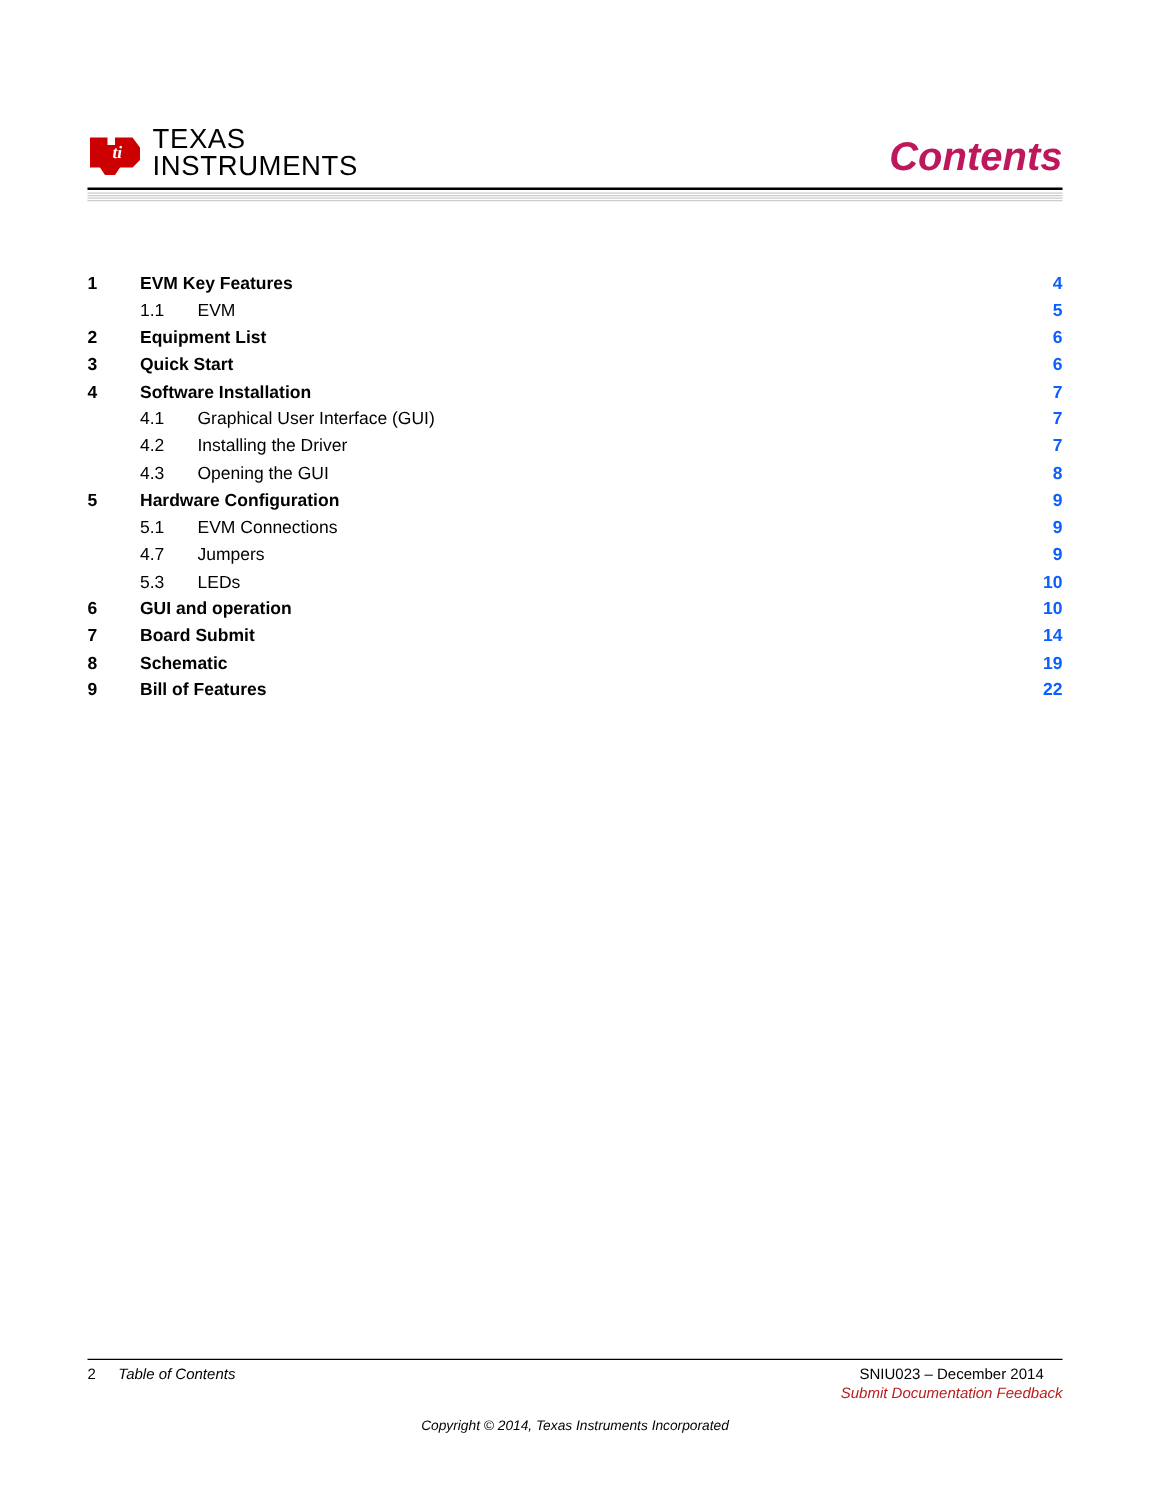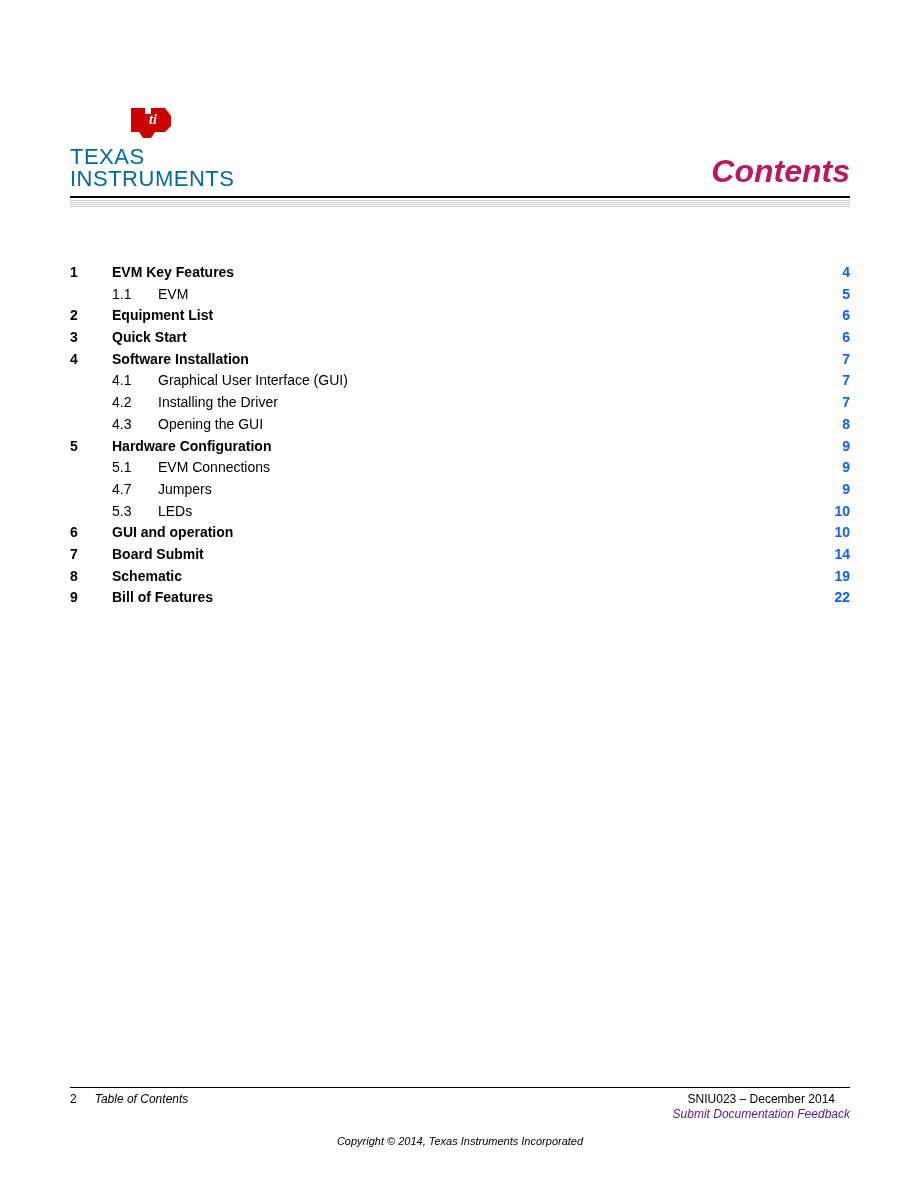--- a/index.html
+++ b/index.html
@@ -17,28 +17,27 @@
   .header-row {
     display: flex;
     align-items: flex-end;
     justify-content: space-between;
     margin-bottom: 6px;
   }
   .logo-block {
     display: flex;
     align-items: center;
     gap: 6px;
-    flex-direction: column;
   }
   .logo-text {
     font-family: Arial, Helvetica, sans-serif;
     font-weight: 400;
     line-height: 1.0;
     letter-spacing: 0.5px;
-    color: #0369a1;
+    color: #000000;
   }
   .logo-text .line1 { font-size: 22px; }
   .logo-text .line2 { font-size: 22px; }
   .contents-title {
     font-style: italic;
     font-weight: bold;
     font-size: 32px;
     color: #be185d;
     align-self: flex-end;
   }
@@ -103,21 +102,21 @@
   .footer-rule { border-top: 1px solid #000; margin-bottom: 4px; }
   .footer-row {
     display: flex;
     justify-content: space-between;
     font-size: 12px;
   }
   .footer-left { display: flex; gap: 18px; align-items: baseline; }
   .footer-left .pg { font-size: 12px; }
   .footer-left .ftitle { font-style: italic; }
   .footer-right { text-align: center; line-height: 1.3; }
-  .footer-right .feedback { color: #4c1d95; font-style: italic; cursor: pointer; }
+  .footer-right .feedback { color: #b91c1c; font-style: italic; cursor: pointer; }
   .copyright {
     text-align: center;
     font-size: 11px;
     margin-top: 12px;
     color: #000;
     font-style: italic;
   }
 </style>
 </head>
 <body>

